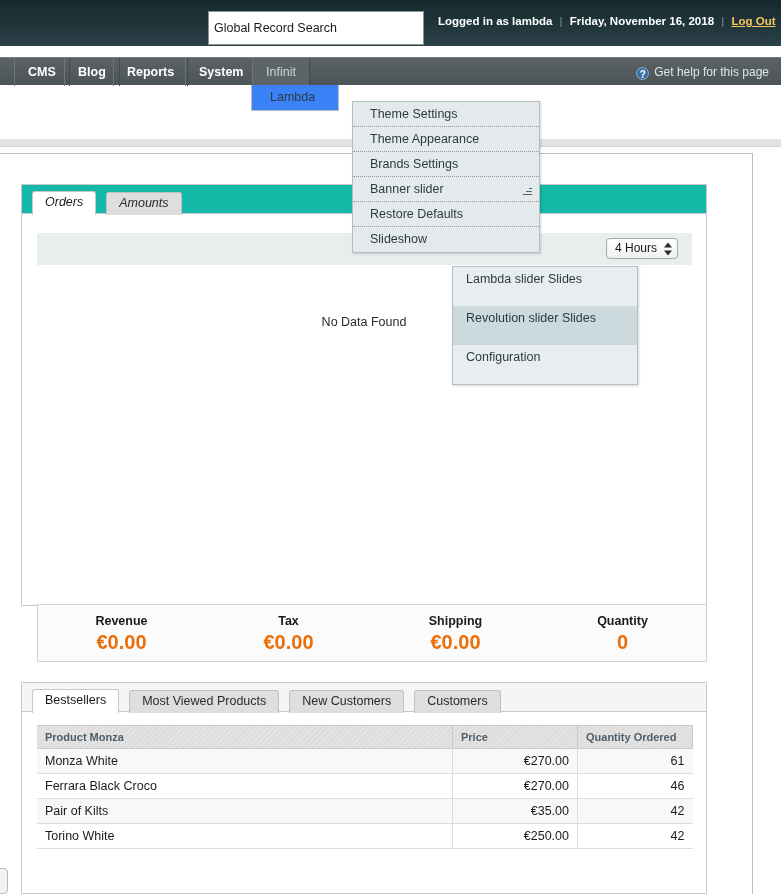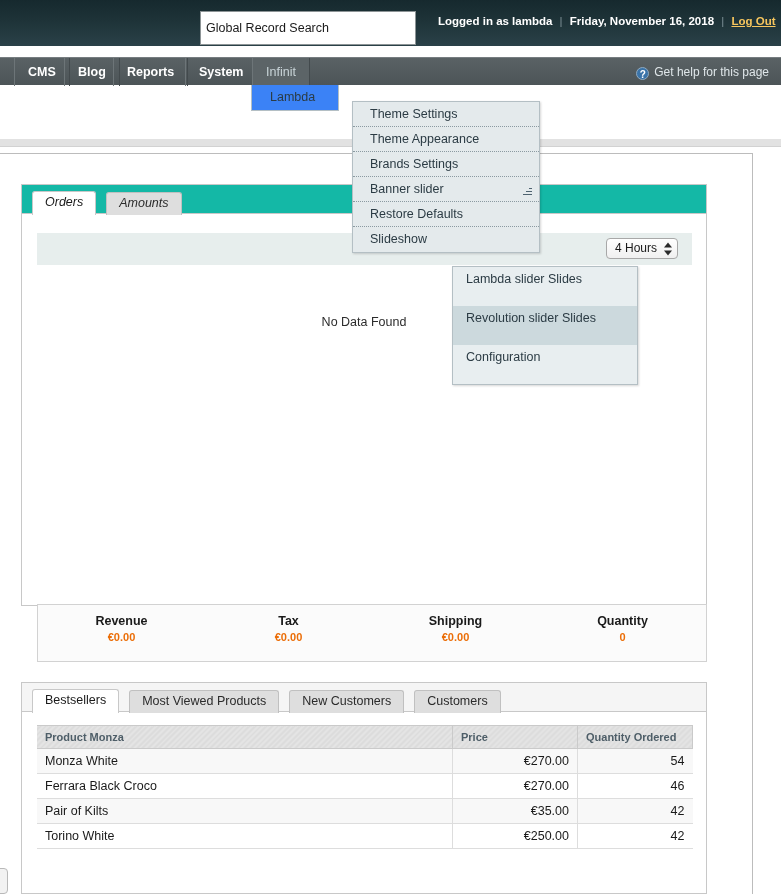--- a/index.html
+++ b/index.html
@@ -10,21 +10,21 @@
     font-family: "Liberation Sans", sans-serif;
     overflow: hidden;
   }
 
   
   .topbar {
     position: absolute; left: 0; top: 0; width: 781px; height: 46px;
     background: linear-gradient(to bottom, #16292e 0%, #1e3338 45%, #2a4148 100%);
   }
   .search-input {
-    position: absolute; left: 200px; top: 11px; width: 216px; height: 23px;
+    position: absolute; left: 208px; top: 11px; width: 216px; height: 23px;
     background: #ffffff; border: 1px solid #8d9496;
     font-family: "Liberation Sans", sans-serif; font-size: 12.5px; color: #1a1a1a;
     padding: 16px 5px; line-height: 21px; outline: none;
   }
   .session-info {
     position: absolute; left: 438px; top: 15px;
     font-size: 11.5px; font-weight: bold; color: #ffffff; white-space: nowrap;
   }
   .session-info .sep { color: #7d9097; font-weight: normal; padding: 0 4px; }
   .logout-link {
@@ -121,21 +121,21 @@
 
   
   .totals-panel {
     position: absolute; left: 38px; top: 450px; width: 670px; height: 58px;
     background: #fbfbfb; border: 1px solid #d2d2d2;
   }
   .total-cell {
     float: left; width: 25%; text-align: center; padding-top: 9px;
   }
   .total-label { font-size: 12.5px; font-weight: bold; color: #1a1a1a; }
-  .total-value { font-size: 11px; font-weight: bold; color: #eb6e08; margin-top: 3px; }
+  .total-value { font-size: 20px; font-weight: bold; color: #eb6e08; margin-top: 3px; }
 
   
   .bottom-panel {
     position: absolute; left: 22px; top: 528px; width: 686px; height: 212px;
     background: #ffffff; border: 1px solid #c8c8c8;
   }
   .bp-tabs {
     position: absolute; left: 0; top: 0; width: 100%; height: 29px;
     background: #f5f5f5; border-bottom: 1px solid #c8c8c8;
   }
@@ -284,21 +284,21 @@
         <tr>
           <th>Product Monza</th>
           <th class="th-price">Price</th>
           <th class="th-qty">Quantity Ordered</th>
         </tr>
       </thead>
       <tbody>
         <tr>
           <td>Monza White</td>
           <td class="col-price">€270.00</td>
-          <td class="col-qty">54</td>
+          <td class="col-qty">61</td>
         </tr>
         <tr>
           <td>Ferrara Black Croco</td>
           <td class="col-price">€270.00</td>
           <td class="col-qty">46</td>
         </tr>
         <tr>
           <td>Pair of Kilts</td>
           <td class="col-price">€35.00</td>
           <td class="col-qty">42</td>

